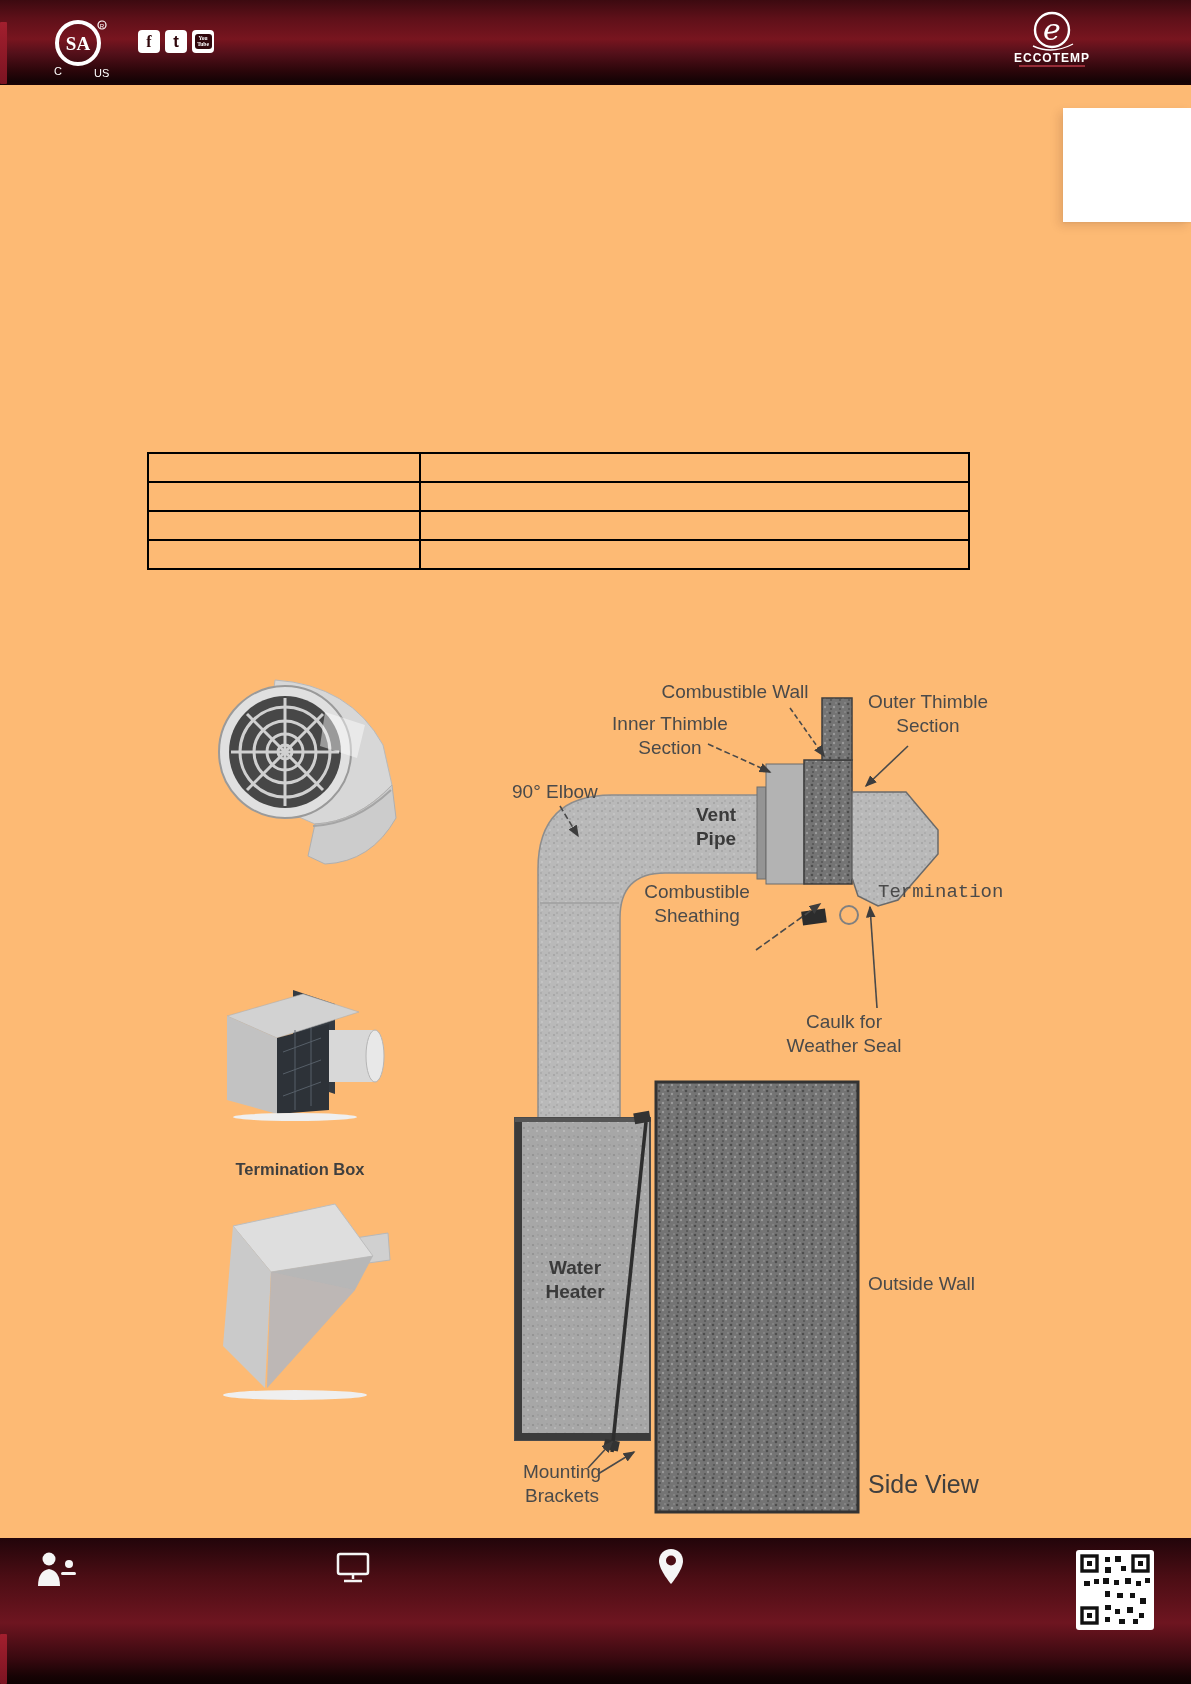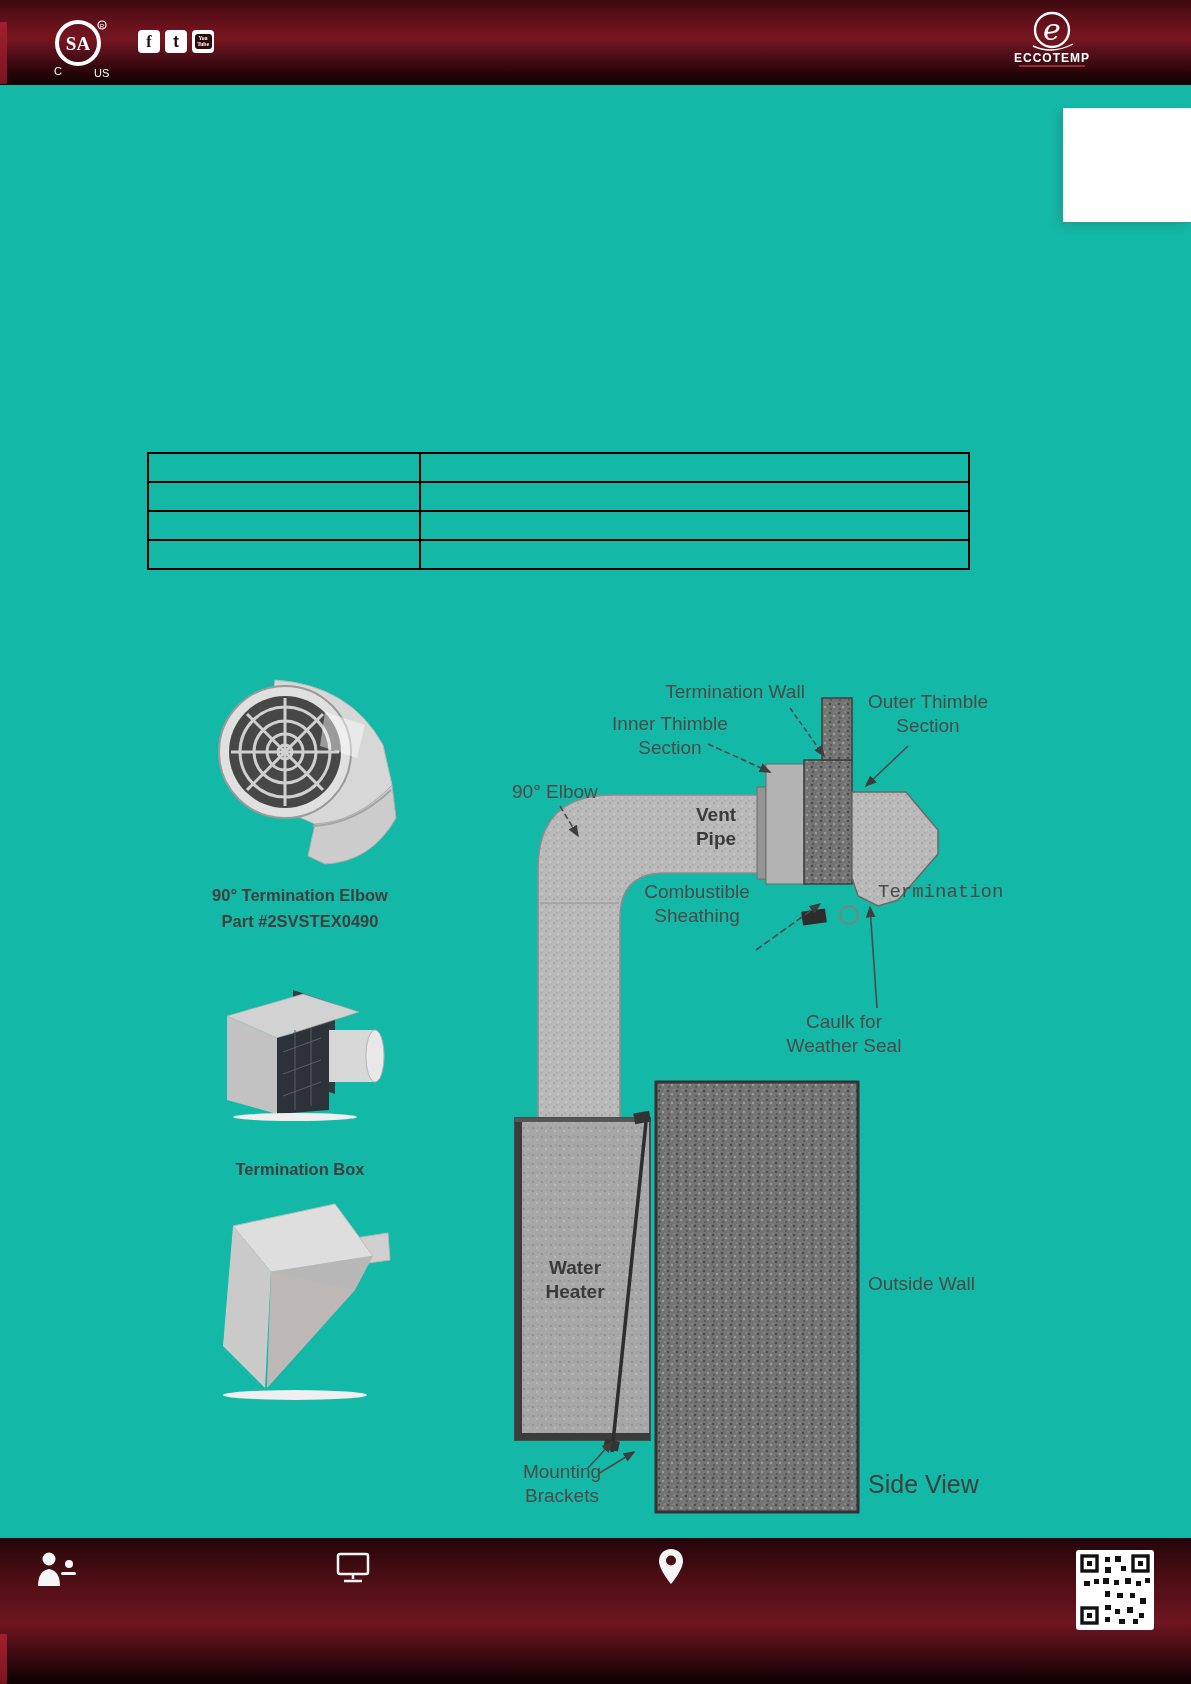--- a/index.html
+++ b/index.html
@@ -1,16 +1,16 @@
 <!DOCTYPE html>
 <html><head>
 <meta charset="utf-8">
 <style>
   html,body{margin:0;padding:0;background:#e8e8e8;}
-  .page{position:relative;width:1191px;height:1684px;background:#14b8a6;
+  .page{position:relative;width:1191px;height:1684px;background:#fdba74;
         font-family:"Liberation Sans",sans-serif;overflow:hidden;margin:0 auto;}
   .abs{position:absolute;}
   
   .bar{left:0;width:1191px;}
   .bar-top{top:0;height:85px;
     background:linear-gradient(180deg,#3c0a10 0%,#5f1019 22%,#78151f 46%,#55101a 62%,#2a060a 84%,#140305 96%,#1a0406 100%);}
   .bar-bottom{top:1538px;height:146px;
     background:linear-gradient(180deg,#22050a 0%,#4a0d14 26%,#6e1520 58%,#3a0910 82%,#160304 95%,#0f0202 100%);}
   .edge-glow{width:7px;background:linear-gradient(180deg,#a21f2e,#7c1422);border-radius:1px;}
   
@@ -112,24 +112,20 @@
       </g>
       <g stroke="#d0d0d0" stroke-width="3">
         <line x1="0" y1="-54" x2="0" y2="54"></line>
           <line x1="-54" y1="0" x2="54" y2="0"></line>
         <line x1="-38" y1="-38" x2="38" y2="38"></line>
           <line x1="-38" y1="38" x2="38" y2="-38"></line>
       </g>
     </g>
     <path d="M120,62 L160,75 L152,108 L115,96 Z" fill="#ffffff" opacity="0.45"></path>
   </svg>
-  <div class="abs caption" style="left:160px;top:883px;width:280px;">
-    <div>90°  Termination Elbow</div>
-    <div>Part #2SVSTEX0490</div>
-  </div>
 
   <svg class="abs" style="left:215px;top:982px;" width="175" height="140" viewBox="0 0 175 140">
     <polygon points="78,8 120,22 120,112 78,98" fill="#343a41"></polygon>
     <polygon points="12,34 88,12 144,30 62,56" fill="#d2d2d2" stroke="#aeaeae" stroke-width="0.6"></polygon>
     <polygon points="12,34 62,56 62,132 12,118" fill="#c2c2c2"></polygon>
     <polygon points="62,56 114,42 114,128 62,132" fill="#2d3238"></polygon>
     <g stroke="#565f68" stroke-width="1">
       <line x1="68" y1="70" x2="106" y2="56"></line>
         <line x1="68" y1="92" x2="106" y2="78"></line>
       <line x1="68" y1="114" x2="106" y2="100"></line>
@@ -218,21 +214,21 @@
       <line x1="908" y1="746" x2="866" y2="786" marker-end="url(#ah)"></line>
       <line x1="708" y1="744" x2="770" y2="772" stroke-dasharray="6 3" marker-end="url(#ah)"></line>
       <line x1="560" y1="806" x2="578" y2="836" stroke-dasharray="6 3" marker-end="url(#ah)"></line>
       <line x1="756" y1="950" x2="820" y2="904" stroke-dasharray="7 3" marker-end="url(#ah)"></line>
       <line x1="877" y1="1008" x2="870" y2="907" marker-end="url(#ah)"></line>
       <line x1="588" y1="1468" x2="612" y2="1442" marker-end="url(#ah)"></line>
       <line x1="598" y1="1474" x2="634" y2="1452" marker-end="url(#ah)"></line>
     </g>
   </svg>
 
-  <div class="abs dlabel" style="left:650px;top:680px;width:170px;">Termination Wall</div>
+  <div class="abs dlabel" style="left:650px;top:680px;width:170px;">Combustible Wall</div>
   <div class="abs dlabel" style="left:858px;top:690px;width:140px;">Outer Thimble
 Section</div>
   <div class="abs dlabel" style="left:595px;top:712px;width:150px;">Inner Thimble
 Section</div>
   <div class="abs dlabel" style="left:512px;top:780px;">90° Elbow</div>
   <div class="abs dlabel bold" style="left:680px;top:803px;width:72px;">Vent
 Pipe</div>
   <div class="abs dlabel" style="left:878px;top:880px;text-align:left;font-family:Liberation Mono, monospace;">Termination</div>
   <div class="abs dlabel" style="left:633px;top:880px;width:128px;">Combustible
 Sheathing</div>

